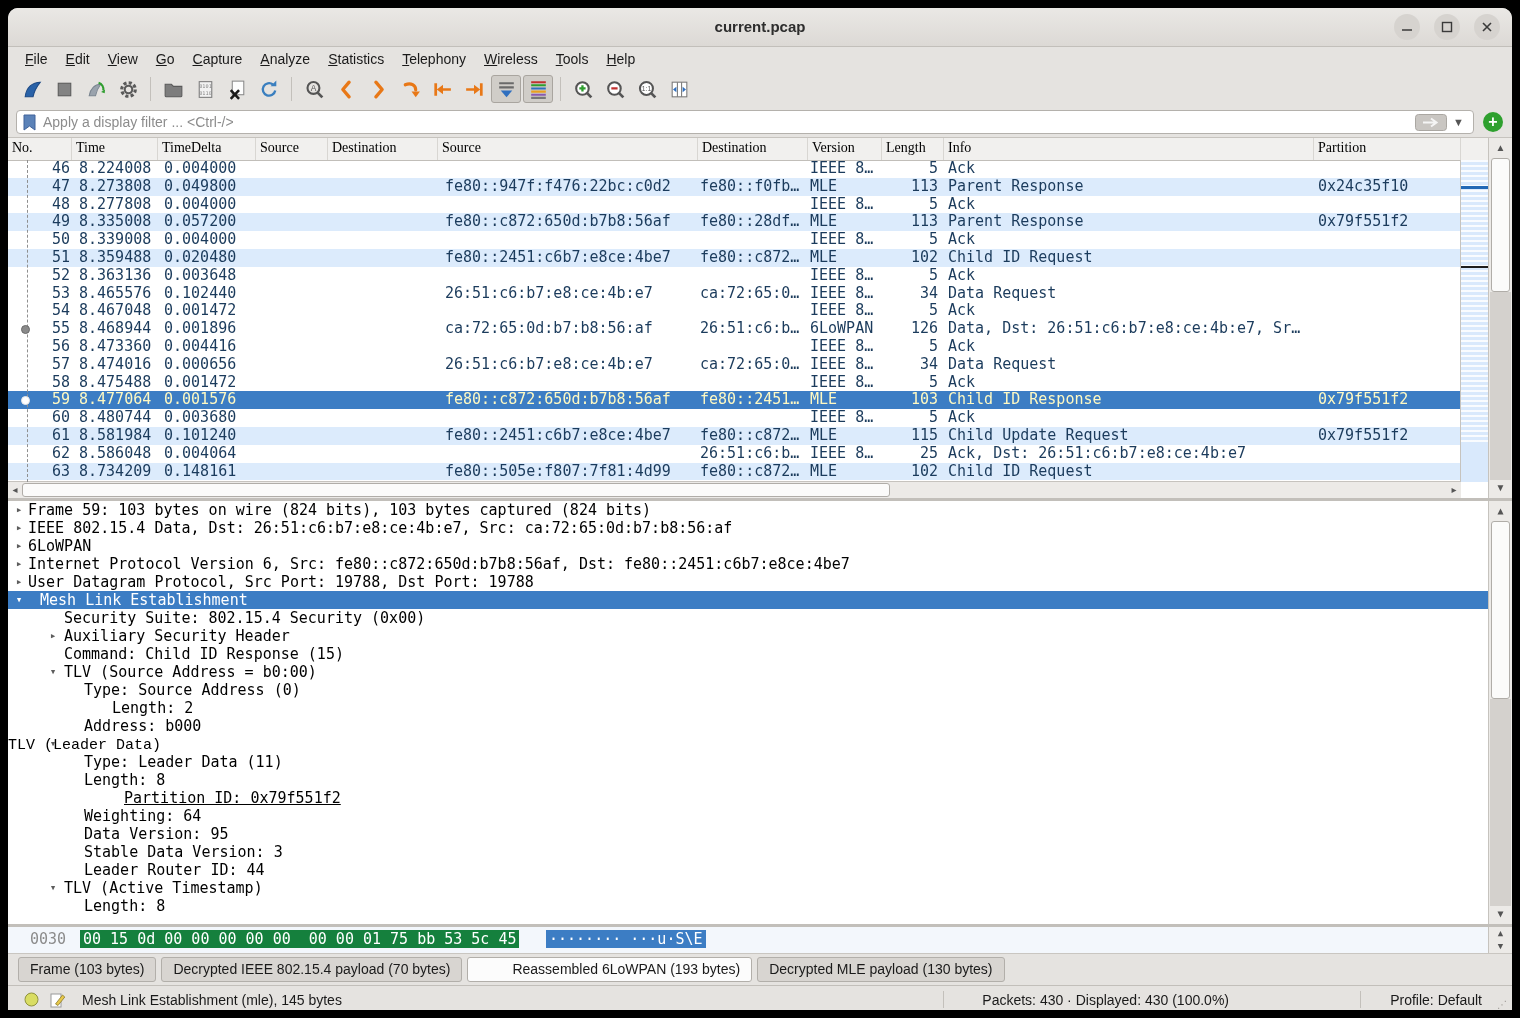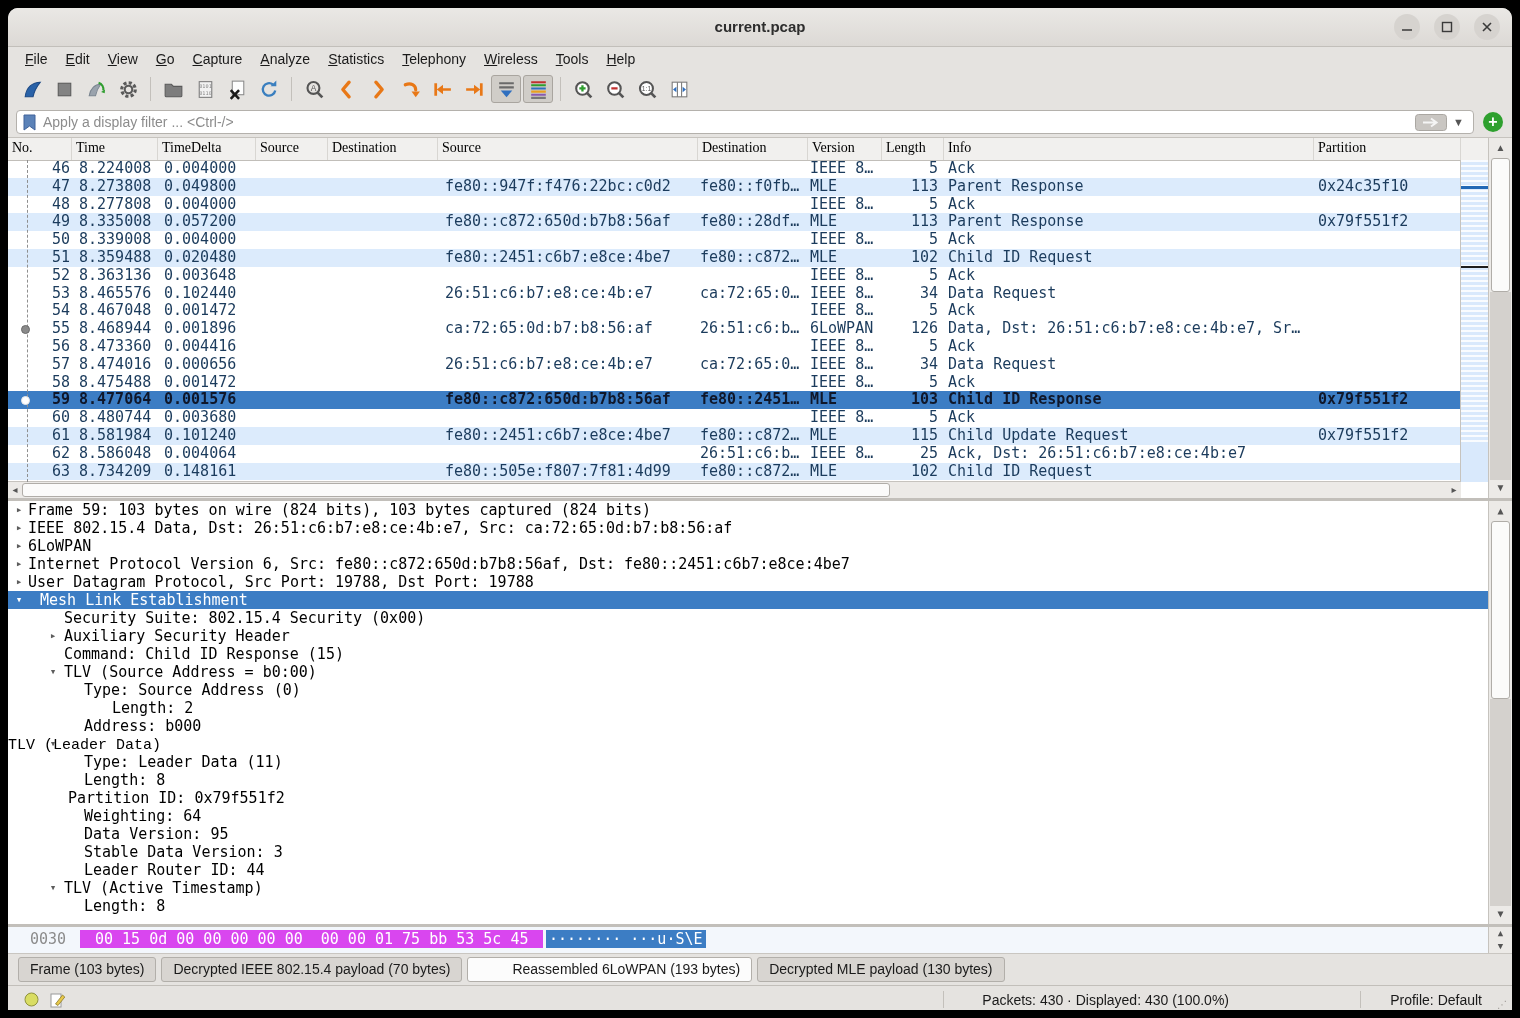--- a/index.html
+++ b/index.html
@@ -38,21 +38,21 @@
 
   
   .packetlist{position:relative;height:360px;background:#fff;overflow:hidden;}
   .pl-header{height:22px;display:flex;background:#f1f0ee;border-bottom:1px solid #c1beb9;font-size:14px;color:#000;}
   .pl-hcell{border-right:1px solid #d8d6d2;padding:2px 0 0 4px;box-sizing:border-box;white-space:nowrap;overflow:hidden;font-family:Liberation Serif, serif;}
   .pl-rows{position:absolute;top:22px;left:0;right:51px;bottom:16px;overflow:hidden;
     font-family:"DejaVu Sans Mono",monospace;font-size:15px;color:#1b3b5c;}
   .relline{position:absolute;left:19px;top:0;height:100%;border-left:1px dashed #8f8f8f;z-index:4;pointer-events:none;}
   .prow{height:17.8px;line-height:17.8px;display:flex;white-space:pre;position:relative;}
   .prow.blue{background:#dcebfc;}
-  .prow.selected{background:#3c7dc4;color:#0f172a;font-weight:bold;}
+  .prow.selected{background:#3c7dc4;color:#fef9c3;}
   .pcell{box-sizing:border-box;overflow:hidden;white-space:pre;flex:none;}
   .marker-dot{position:absolute;left:13px;top:5px;width:7px;height:7px;border-radius:50%;
     background:#8a8a8a;border:1px solid #6a6a6a;z-index:5;}
   .prow.selected .marker-dot{background:#fff;border-color:#e8e8e8;}
 
   .minimap{position:absolute;right:23px;top:22px;bottom:16px;width:28px;background:#d9e9fc;border-left:1px solid #c6c3be;}
   .mm-stripes{position:absolute;left:0;right:0;top:0;height:285px;
     background:repeating-linear-gradient(180deg,rgba(255,255,255,.85) 0 2px,rgba(255,255,255,0) 2px 5px);}
   .mm-blue{position:absolute;left:0;right:0;top:26px;height:3px;background:#2268b5;}
   .mm-black{position:absolute;left:0;right:0;top:106px;height:2px;background:#1d1d1d;}
@@ -75,21 +75,21 @@
   .drows{position:absolute;top:0;left:0;right:23px;bottom:0;overflow:hidden;}
   .drow{height:18px;line-height:18px;white-space:pre;position:relative;}
   .drow.selected{background:#3c7dc4;color:#fff;}
   .darrow{position:absolute;top:0;width:14px;text-align:center;color:#5d5d5d;font-size:11px;}
   .drow.selected .darrow{color:#fff;}
   .dtext{display:inline-block;}
 
   
   .hexpane{position:relative;height:26px;background:#f3f7fc;font-family:"DejaVu Sans Mono",monospace;font-size:15px;}
   .hex-offset{position:absolute;left:22px;top:3px;color:#8b8b8b;}
-  .hex-bytes{position:absolute;left:72px;top:3px;background:#d946ef;color:#fff;padding:0 15px;white-space:pre;}
+  .hex-bytes{position:absolute;left:72px;top:3px;background:#15803d;color:#fff;padding:0 3px;white-space:pre;}
   .hex-ascii{position:absolute;left:538px;top:3px;background:#3c7dc4;color:#fff;padding:0 3px;white-space:pre;}
   .hexscroll{position:absolute;right:0;top:0;bottom:0;width:23px;background:#eceae7;border-left:1px solid #c6c3be;}
   .hx-up,.hx-down{position:absolute;left:0;right:0;height:13px;text-align:center;color:#555;font-size:9px;line-height:13px;}
   .hx-up{top:0;} .hx-down{bottom:0;}
 
   
   .tabsbar{height:31px;background:#e5e3e0;border-top:1px solid #c9c6c1;display:flex;align-items:center;padding-left:10px;gap:5px;}
   .tab{font-size:14px;color:#1a1a1a;padding:3px 11px 4px;border:1px solid #b2afaa;border-radius:3px;
     background:#d8d5d1;white-space:nowrap;}
   .tab.active{background:#fcfcfc;padding-left:44px;}
@@ -373,21 +373,21 @@
         <div class="drow"><span class="dtext" style="margin-left: 56px;">Security Suite: 802.15.4 Security (0x00)</span></div>
         <div class="drow"><span class="darrow" style="left: 38px;">▸</span><span class="dtext" style="margin-left: 56px;">Auxiliary Security Header</span></div>
         <div class="drow"><span class="dtext" style="margin-left: 56px;">Command: Child ID Response (15)</span></div>
         <div class="drow"><span class="darrow" style="left: 38px;">▾</span><span class="dtext" style="margin-left: 56px;">TLV (Source Address = b0:00)</span></div>
         <div class="drow"><span class="dtext" style="margin-left: 76px;">Type: Source Address (0)</span></div>
         <div class="drow"><span class="dtext" style="margin-left: 104px;">Length: 2</span></div>
         <div class="drow"><span class="dtext" style="margin-left: 76px;">Address: b000</span></div>
         <div class="drow"><span class="darrow" style="left: 38px;">▾</span><span class="dtext" style=" font-family: Liberation Mono, monospace;">TLV (Leader Data)</span></div>
         <div class="drow"><span class="dtext" style="margin-left: 76px;">Type: Leader Data (11)</span></div>
         <div class="drow"><span class="dtext" style="margin-left: 76px;">Length: 8</span></div>
-        <div class="drow"><span class="dtext" style="margin-left: 60px;">Partition ID: 0x79f551f2</span></div>
+        <div class="drow"><span class="dtext" style="margin-left: 116px; text-decoration: underline;">Partition ID: 0x79f551f2</span></div>
         <div class="drow"><span class="dtext" style="margin-left: 76px;">Weighting: 64</span></div>
         <div class="drow"><span class="dtext" style="margin-left: 76px;">Data Version: 95</span></div>
         <div class="drow"><span class="dtext" style="margin-left: 76px;">Stable Data Version: 3</span></div>
         <div class="drow"><span class="dtext" style="margin-left: 76px;">Leader Router ID: 44</span></div>
         <div class="drow"><span class="darrow" style="left: 38px;">▾</span><span class="dtext" style="margin-left: 56px;">TLV (Active Timestamp)</span></div>
         <div class="drow"><span class="dtext" style="margin-left: 76px;">Length: 8</span></div>
       </div>
     <div class="vscroll">
       <div class="vs-arrow vs-up">▲</div>
       <div class="vs-thumb" style="top:20px;height:176px;"></div>
@@ -420,20 +420,21 @@
       <svg width="15" height="15">
           <circle cx="7.5" cy="7.5" r="6.5" fill="#d9dd63" stroke="#90933c"></circle>
         </svg>
     </span>
     <span class="sb-pencil">
       <svg width="16" height="16" viewBox="0 0 16 16">
           <rect x="1" y="2" width="10" height="13" fill="#fff" stroke="#9a9a9a"></rect>
           <path d="M5.5 12 L12.5 3 L14.8 5 L8 13.5 Z" fill="#e8c84a" stroke="#8a7a2a" stroke-width="0.8"></path>
         </svg>
     </span>
+    <span class="sb-info">Mesh Link Establishment (mle), 145 bytes</span>
     <span class="sb-sep" style="left:935px;"></span>
     <span class="sb-packets">Packets: 430 · Displayed: 430 (100.0%)</span>
     <span class="sb-sep" style="left:1352px;"></span>
     <span class="sb-profile">Profile: Default</span>
     <span class="sb-grip">⋰</span>
   </div>
 
 </div>
 
 </body></html>

